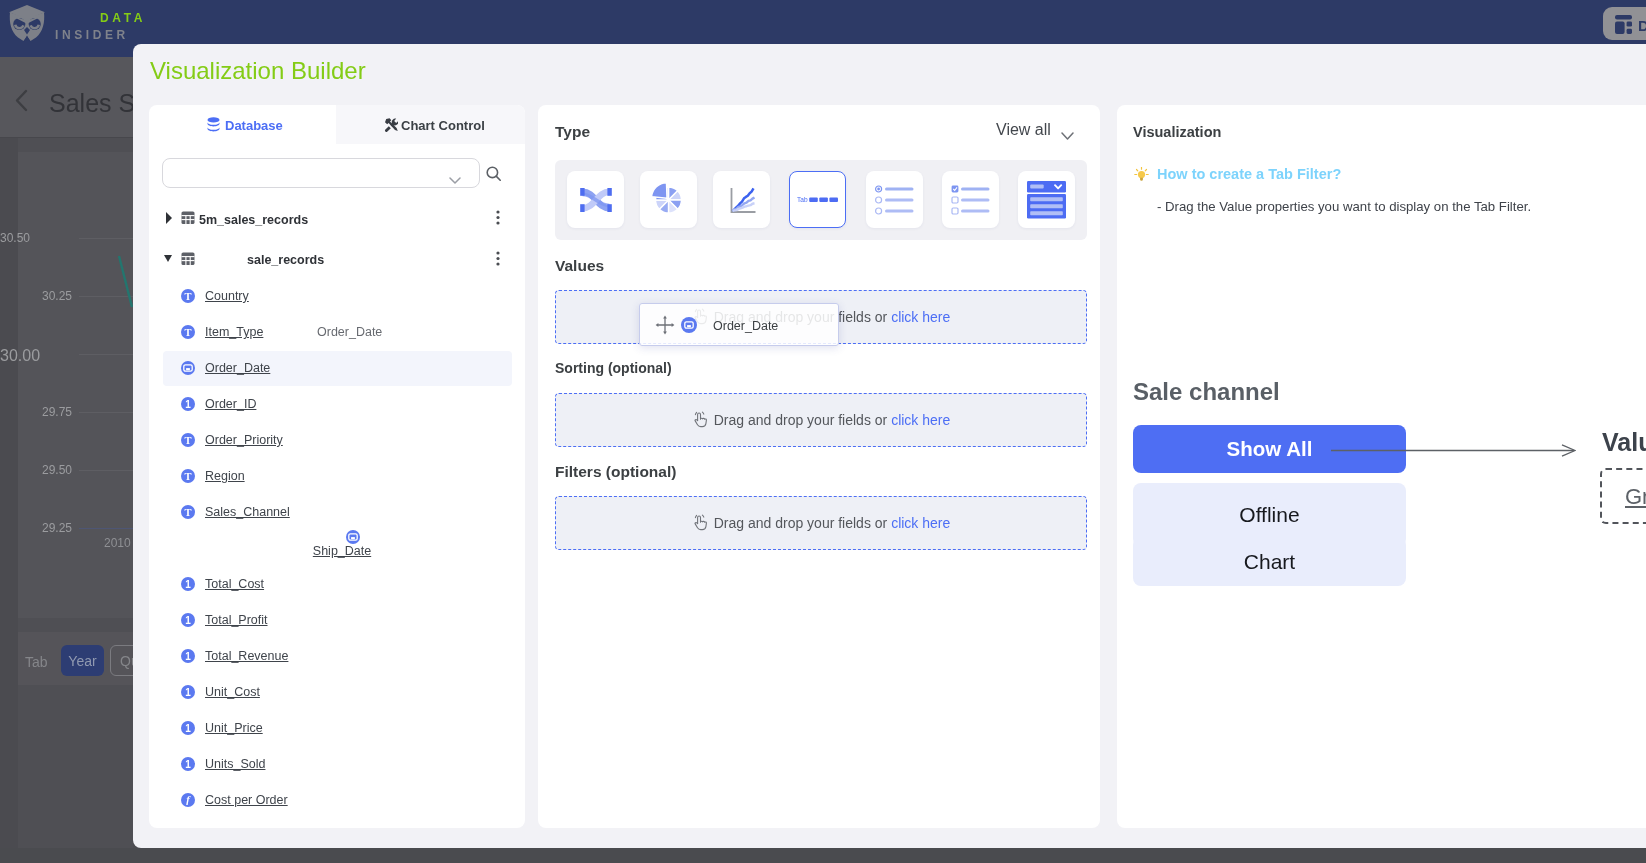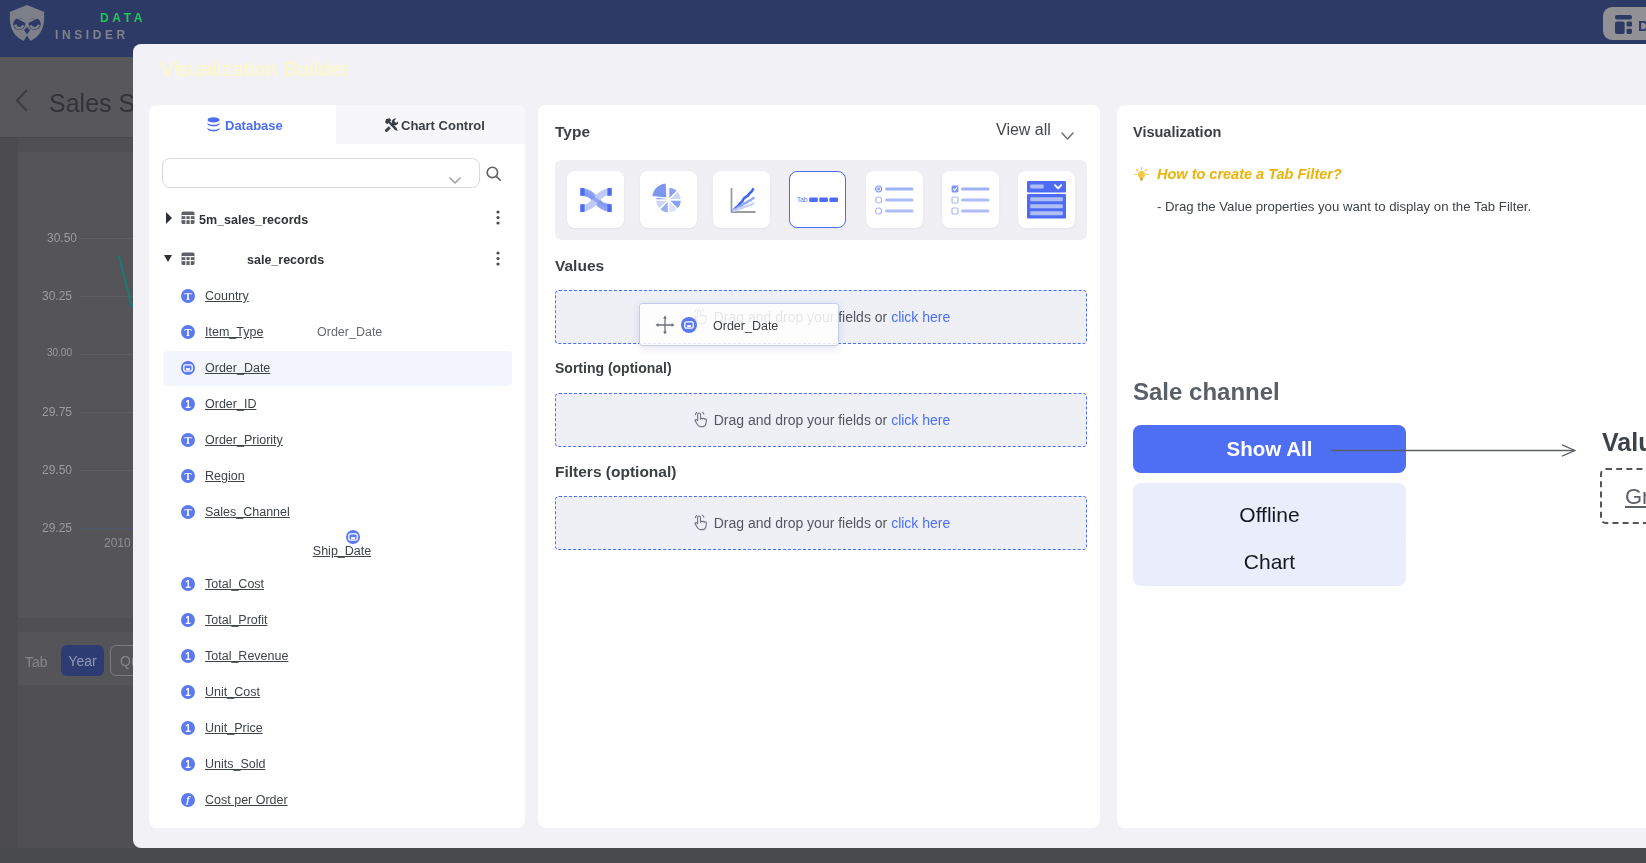--- a/index.html
+++ b/index.html
@@ -22,25 +22,25 @@
 <div class="abs" style="left:0; top:57px; width:133px; height:806px; background:#4f4f54;"></div>
 <div class="abs" style="left:0; top:57px; width:133px; height:80px; background:#57575c;"></div>
 <div class="abs" style="left:0; top:137px; width:133px; height:1px; background:#47474c;"></div>
 <div class="abs" style="left:0; top:138px; width:18px; height:725px; background:#4b4b50;"></div>
 <div class="abs" style="left:18px; top:152px; width:115px; height:466px; background:#545459;"></div>
 <div class="abs" style="left:18px; top:632px; width:115px; height:53px; background:#555459;"></div>
 <div class="abs" style="left:14px; top:89px;"><svg width="15" height="23" viewBox="0 0 15 23" style="">
       <polyline points="12,2 3,11.5 12,21" fill="none" stroke="#3d3e42" stroke-width="2.4" stroke-linecap="round" stroke-linejoin="round"></polyline>
     </svg></div>
 <div class="abs" style="left:49px; top:89px; font-size:25px; color:#323338; white-space:nowrap;">Sales Sa</div>
-<div class="abs" style="left:14px; top:231px; width:72px; text-align:center; font-size:12px; color:#9b9c9f;padding-left:24px;">30.50</div>
+<div class="abs" style="left:0; top:231px; width:72px; text-align:left; font-size:12px; color:#9b9c9f;">30.50</div>
 <div class="abs" style="left:79px; top:238px; width:54px; height:1px; background:#5e5e63;"></div>
 <div class="abs" style="left:0; top:289px; width:72px; text-align:right; font-size:12px; color:#9b9c9f;">30.25</div>
 <div class="abs" style="left:79px; top:296px; width:54px; height:1px; background:#5e5e63;"></div>
-<div class="abs" style="left:0; top:347px; width:72px; text-align:right; font-size:10px; color:#9b9c9f;">30.00</div>
+<div class="abs" style="left:0; top:347px; width:72px; font-size:16px; color:#9b9c9f;">30.00</div>
 <div class="abs" style="left:79px; top:354px; width:54px; height:1px; background:#5e5e63;"></div>
 <div class="abs" style="left:0; top:405px; width:72px; text-align:right; font-size:12px; color:#9b9c9f;">29.75</div>
 <div class="abs" style="left:79px; top:412px; width:54px; height:1px; background:#5e5e63;"></div>
 <div class="abs" style="left:0; top:463px; width:72px; text-align:right; font-size:12px; color:#9b9c9f;">29.50</div>
 <div class="abs" style="left:79px; top:470px; width:54px; height:1px; background:#5e5e63;"></div>
 <div class="abs" style="left:0; top:521px; width:72px; text-align:right; font-size:12px; color:#9b9c9f;">29.25</div>
 <div class="abs" style="left:79px; top:528px; width:54px; height:1px; background:#4e5674;"></div>
 <div class="abs" style="left:104px; top:536px; font-size:12px; color:#8f9094; white-space:nowrap;">2010</div>
 <svg class="abs" style="left:113px; top:252px;" width="20" height="60" viewBox="0 0 20 60">
     <path d="M6 4 L19 55" fill="none" stroke="#23766f" stroke-width="2.4"></path>
@@ -54,34 +54,34 @@
       <path d="M1 7.5 C 0 17, 2 27, 9 32.5 L14.5 36 L18 31.5 L21.5 36 L27 32.5 C 34 27, 36 17, 35 7.5 L18 13 Z" fill="#7d8088"></path>
       <path d="M18 0 L36 7.2 L18 14.4 L0 7.2 Z" fill="#7d8088"></path>
       <circle cx="10.3" cy="19" r="6.1" fill="#2d3a66"></circle>
       <circle cx="25.7" cy="19" r="6.1" fill="#2d3a66"></circle>
       <path d="M6.2 19.8 a4.3 4.3 0 0 0 8.2 0.6" fill="none" stroke="#7d8088" stroke-width="2.5"></path>
       <path d="M21.6 20.4 a4.3 4.3 0 0 0 8.2 -0.6" fill="none" stroke="#7d8088" stroke-width="2.5"></path>
       <path d="M2 10.5 L18 15.5 L34 10.5 L18 18.8 Z" fill="#7d8088"></path>
       <path d="M18 22 L21 25 L18 29.5 L15 25 Z" fill="#2d3a66"></path>
       <path d="M14.2 37 L18 30.5 L21.8 37 L18 34.5 Z" fill="#2d3a66"></path>
     </svg></div>
-<div class="abs" style="left:55px; top:11px; font-size:12px; font-weight:bold; letter-spacing:3.6px; color:#22c55e;padding-left:45px;">DATA</div>
+<div class="abs" style="left:55px; top:11px; font-size:12px; font-weight:bold; letter-spacing:3.6px; color:#84cc16;padding-left:45px;">DATA</div>
 <div class="abs" style="left:55px; top:28px; font-size:12px; font-weight:bold; letter-spacing:3.6px; color:#7f828b;">INSIDER</div>
 <div class="abs" style="left:1603px; top:7px; width:60px; height:33px; background:#919195; border-radius:9px;"></div>
 <div class="abs" style="left:1615px; top:15px;"><svg width="17" height="19" viewBox="0 0 17 19" style="">
       <g fill="#2d3a66">
         <rect x="0" y="0" width="17" height="4.6" rx="2"></rect>
         <rect x="0" y="6.4" width="9.6" height="12.6" rx="2"></rect>
         <rect x="11.6" y="6.4" width="5.4" height="5.2" rx="1.4"></rect>
         <rect x="11.6" y="13.8" width="5.4" height="5.2" rx="1.4"></rect>
       </g>
     </svg></div>
 <div class="abs" style="left:1638px; top:17px; font-size:15px; font-weight:bold; color:#2d3a66;">D</div>
 <div class="abs" style="left:133px; top:44px; width:1513px; height:804px; background:#f2f2f6; border-radius:8px 0 0 8px;"></div>
-<div class="abs" style="left:150px; top:57px; font-size:21px; color:#fef9c3;margin-left:10px;">Visualization Builder</div>
+<div class="abs" style="left:150px; top:57px; font-size:24px; color:#84cc16;">Visualization Builder</div>
 <div class="panel" style="left:149px; top:105px; width:376px; height:723px;"></div>
 <div class="abs" style="left:336px; top:105px; width:189px; height:39px; background:#f7f7fa; border-radius:0 8px 0 0;"></div>
 <div class="abs" style="left:207px; top:117px;"><svg width="13" height="17" viewBox="0 0 13 17" style="">
       <ellipse cx="6.5" cy="2.9" rx="6" ry="2.6" fill="#4c6ef5"></ellipse>
       <path d="M0.5 5.2 c0 1.4 2.7 2.6 6 2.6 s6-1.2 6-2.6 v1.6 c0 1.4-2.7 2.6-6 2.6 s-6-1.2-6-2.6 Z" fill="#4c6ef5"></path>
       <path d="M0.5 10.2 c0 1.4 2.7 2.6 6 2.6 s6-1.2 6-2.6 v1.6 c0 1.4-2.7 2.6-6 2.6 s-6-1.2-6-2.6 Z" fill="#4c6ef5"></path>
     </svg></div>
 <div class="abs" style="left:225px; top:118px; font-size:13px; font-weight:bold; color:#4c6ef5;">Database</div>
 <div class="abs" style="left:384px; top:118px;"><svg width="14" height="14" viewBox="0 0 14 14" style="">
       <g fill="#393d44">
@@ -387,21 +387,21 @@
       <g stroke="#f2c43e" stroke-width="1.2" stroke-linecap="round">
         <line x1="7.5" y1="0.4" x2="7.5" y2="2.2"></line>
         <line x1="2.5" y1="2.5" x2="3.8" y2="3.8"></line>
         <line x1="12.5" y1="2.5" x2="11.2" y2="3.8"></line>
         <line x1="0.8" y1="7.5" x2="2.6" y2="7.5"></line>
         <line x1="14.2" y1="7.5" x2="12.4" y2="7.5"></line>
       </g>
       <circle cx="7.5" cy="7.6" r="3.6" fill="#f6c94a"></circle>
       <path d="M6.1 10.8 h2.8 v1.6 a1.4 1.4 0 0 1-2.8 0 Z" fill="#caa43c"></path>
     </svg></div>
-<div class="abs" style="left:1157px; top:166px; font-size:14.5px; font-weight:bold; color:#eab308;font-style:italic;">How to create a Tab Filter?</div>
+<div class="abs" style="left:1157px; top:166px; font-size:14.5px; font-weight:bold; color:#7dd3fc;">How to create a Tab Filter?</div>
 <div class="abs" style="left:1157px; top:199px; font-size:13.2px; color:#3f434a;">- Drag the Value properties you want to display on the Tab Filter.</div>
 <div class="abs" style="left:1133px; top:378px; font-size:24px; font-weight:bold; color:#595f66;">Sale channel</div>
 <div class="sbtn" style="top:425px; height:48px; background:#4e6ef3; color:#fff; font-size:20.5px; font-weight:bold;">Show All</div>
 <div class="sbtn" style="top:483px; height:64px; background:#e9edfc; color:#17191e; font-size:21px;">Offline</div>
 <div class="sbtn" style="top:537px; height:49px; background:#e9edfc; color:#17191e; font-size:21px;">Chart</div>
 <div class="abs" style="left:1331px; top:443px;"><svg width="245" height="13" viewBox="0 0 245 13" style="">
       <g stroke="#5d6166" stroke-width="1.3" fill="none">
         <line x1="0" y1="6.5" x2="243" y2="6.5"></line>
         <polyline points="231,0.8 244,6.5 231,12.2"></polyline>
       </g>

